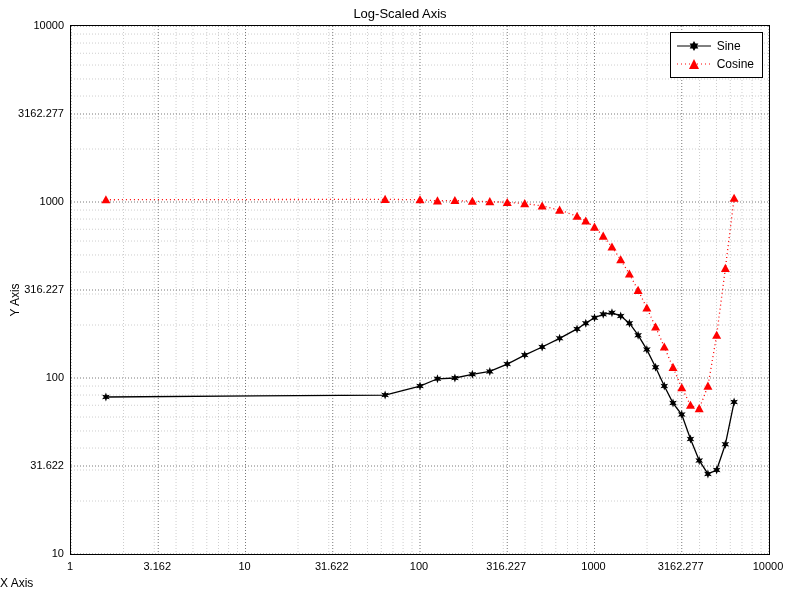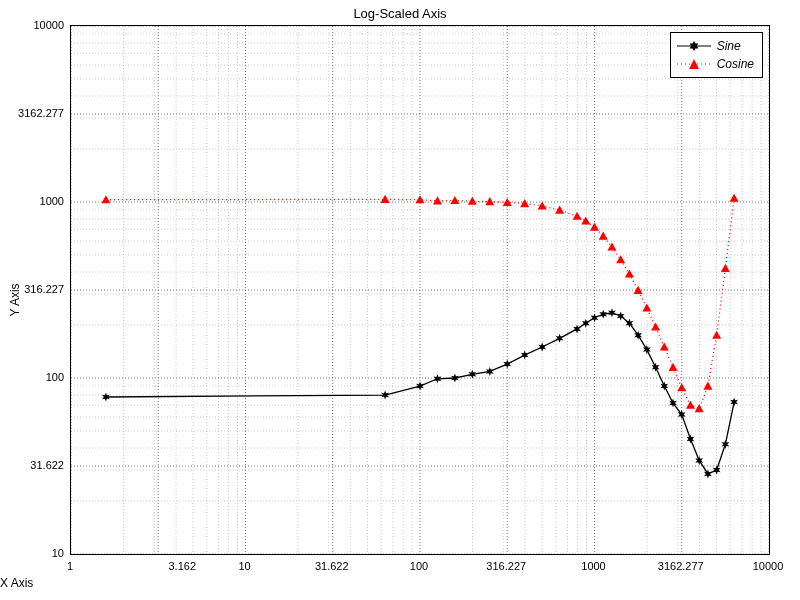--- a/index.html
+++ b/index.html
@@ -83,21 +83,20 @@
     overflow: visible;
   }
   #legend {
     position: absolute;
     right: 6px;
     top: 6px;
     background: #fff;
     border: 1px solid #000;
     padding: 4px 8px 4px 6px;
     font-size: 12px;
-    font-style: italic;
   }
   .legend-row {
     display: flex;
     align-items: center;
     gap: 6px;
     height: 18px;
   }
   .legend-swatch {
     width: 34px;
     height: 14px;
@@ -275,21 +274,21 @@
         </span>
         <span>Cosine</span>
       </div>
     </div>
   </div>
 
   <div id="xlabel">X Axis</div>
   <div id="xtick-layer"></div>
   <div id="ytick-layer"></div>
 <div class="tick-label-x" style="left: 70px;">1</div>
-    <div class="tick-label-x" style="left: 157.243px; margin-left: 25px;">3.162</div>
+    <div class="tick-label-x" style="left: 157.243px;">3.162</div>
     <div class="tick-label-x" style="left: 244.5px;">10</div>
     <div class="tick-label-x" style="left: 331.748px;">31.622</div>
     <div class="tick-label-x" style="left: 419px;">100</div>
     <div class="tick-label-x" style="left: 506.25px;">316.227</div>
     <div class="tick-label-x" style="left: 593.5px;">1000</div>
     <div class="tick-label-x" style="left: 680.75px;">3162.277</div>
     <div class="tick-label-x" style="left: 768px;">10000</div>
     <div class="tick-label-y" style="top: 553px;">10</div>
     <div class="tick-label-y" style="top: 465.002px;">31.622</div>
     <div class="tick-label-y" style="top: 377px;">100</div>

